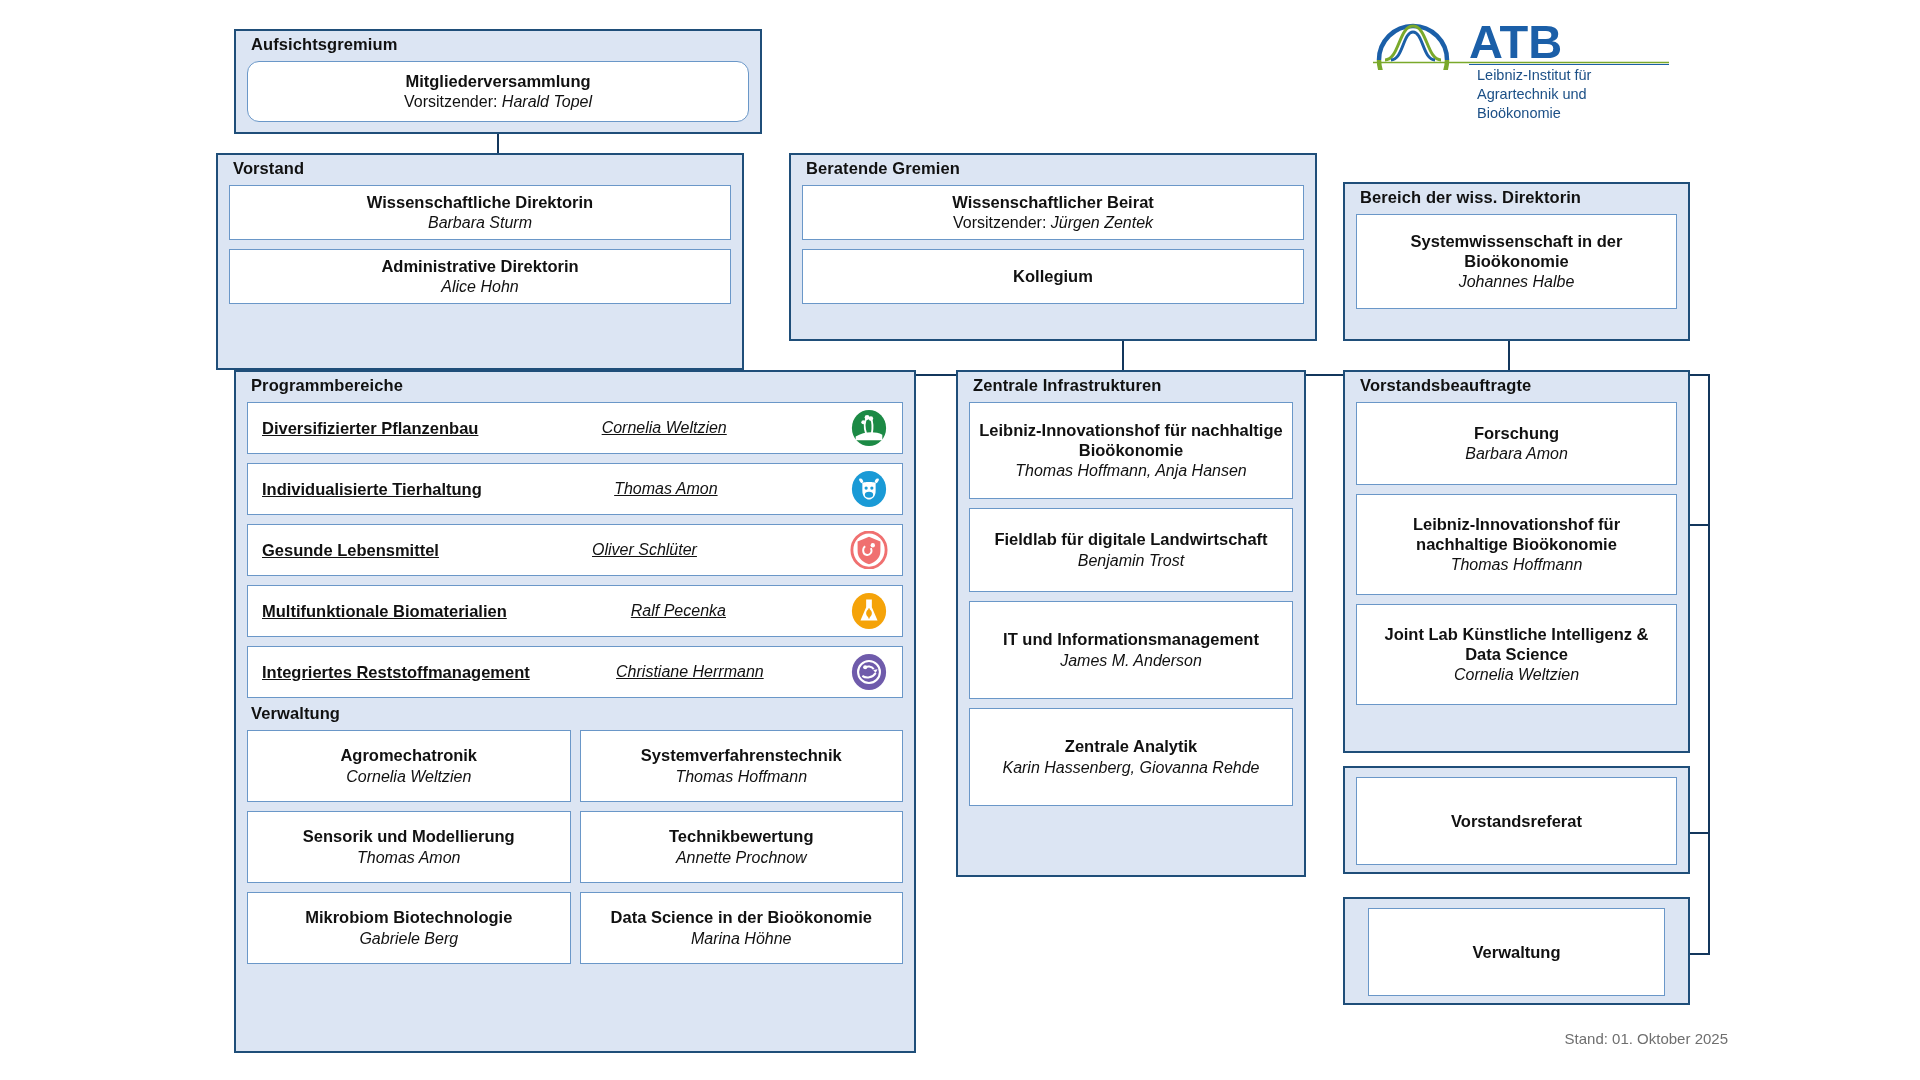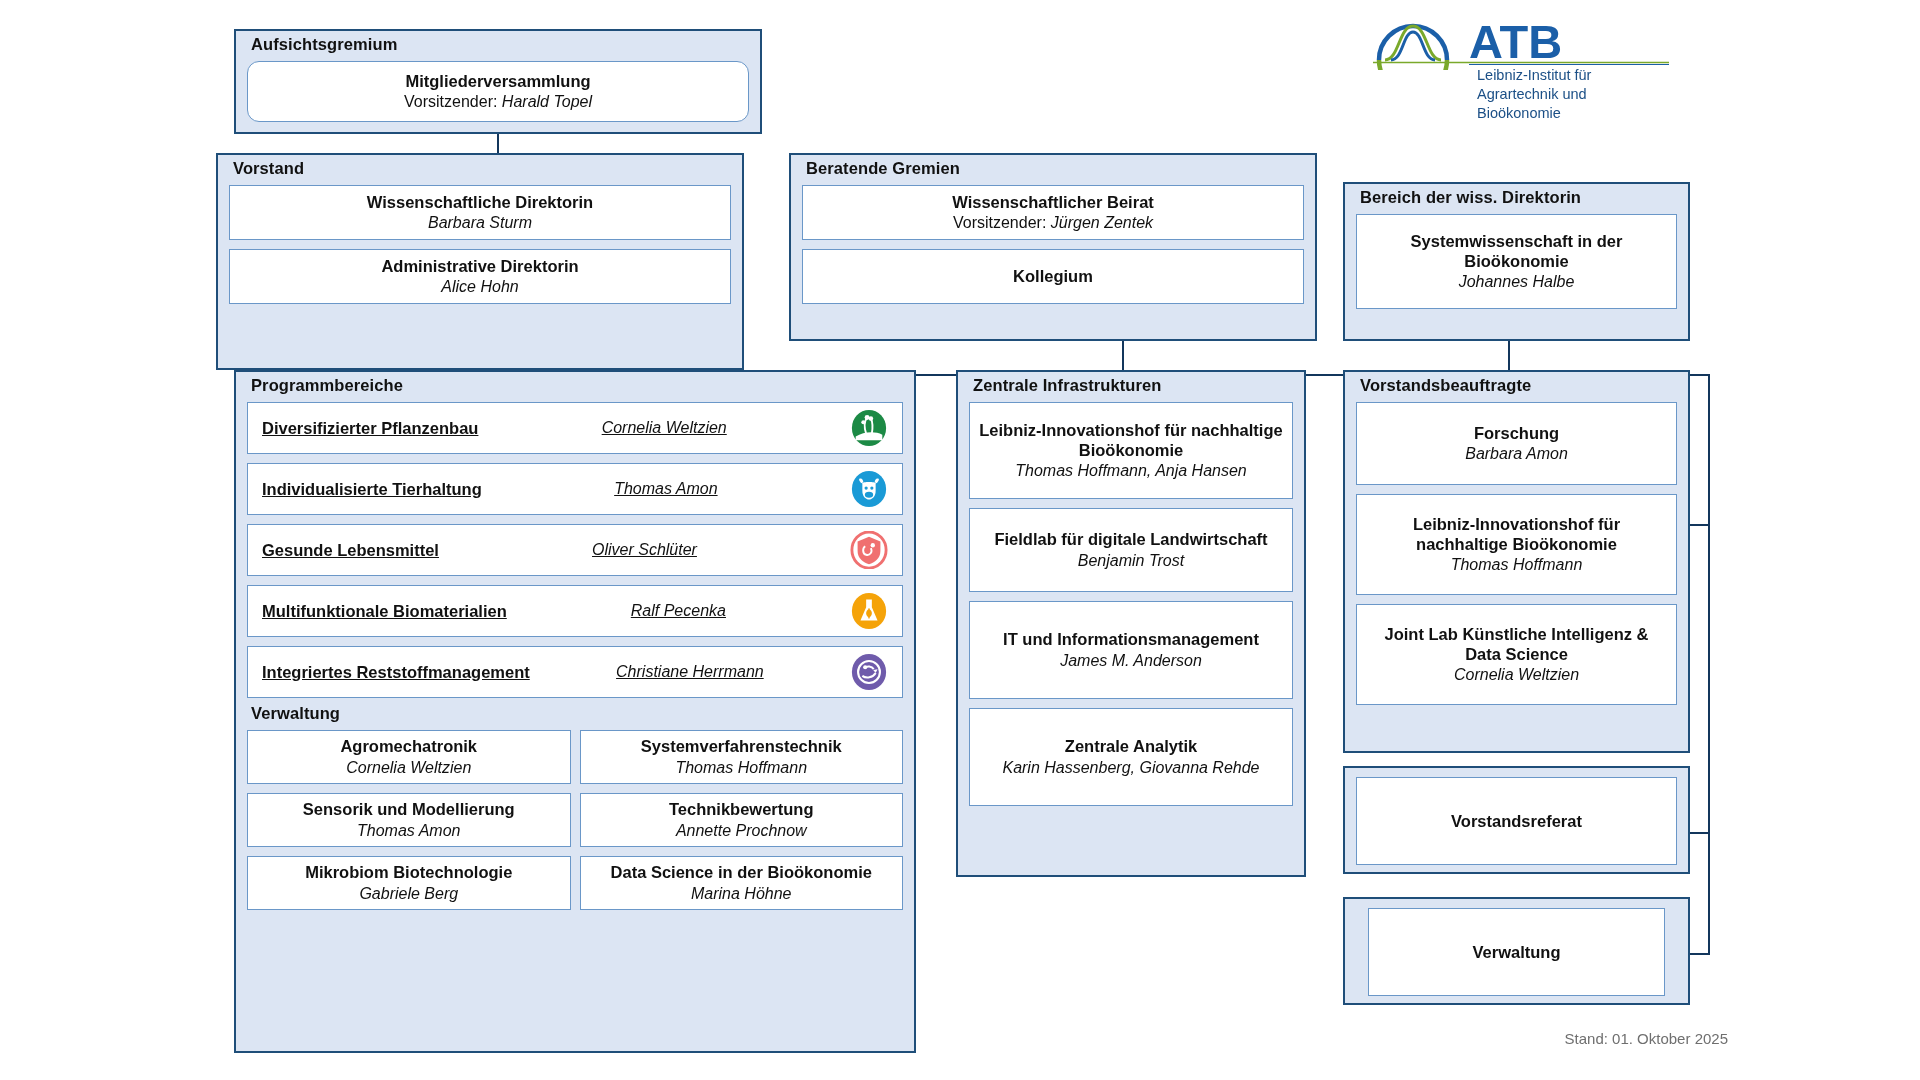--- a/index.html
+++ b/index.html
@@ -63,21 +63,21 @@
   }
   .rowcard .rc-name { font-size: 16.5px; font-weight: bold; white-space: nowrap; }
   .rowcard .rc-person {
     font-size: 16px; font-style: italic; flex: 1 1 auto;
     text-align: center; padding: 0 8px;
   }
   .rowcard .rc-icon { flex: 0 0 auto; width: 38px; height: 38px; display: block; }
 
   
   .grid2 { display: grid; grid-template-columns: 1fr 1fr; gap: 9px 9px; }
-  .grid2 .card { margin-bottom: 0; height: 54px; }
+  .grid2 .card { margin-bottom: 0; height: 72px; }
 
   
   .line { position: absolute; background: #13365c; }
   .line.h { height: 2px; }
   .line.v { width: 2px; }
 
   
   #logo { position: absolute; left: 1373px; top: 14px; width: 300px; height: 100px; }
   #logo .logo-sub {
     position: absolute; left: 104px; top: 52px;

